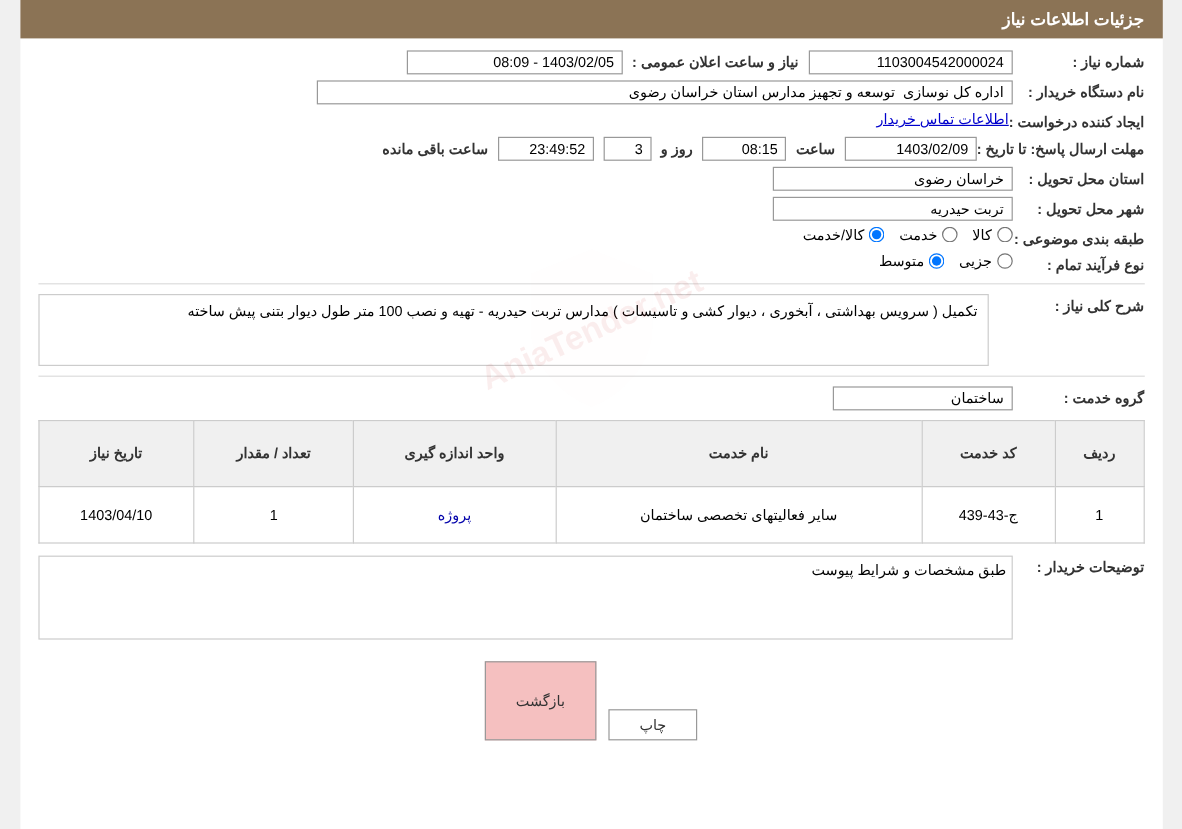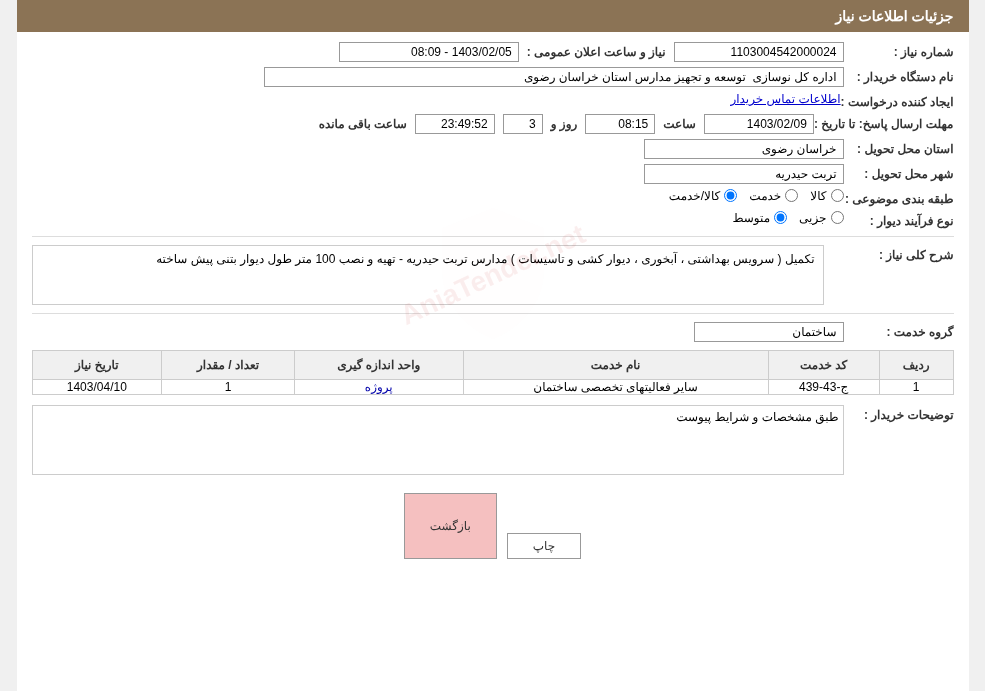--- a/index.html
+++ b/index.html
@@ -70,28 +70,28 @@
       width: 100%;
     }
     .services-table {
       width: 100%;
       border-collapse: collapse;
       margin-top: 6px;
     }
     .services-table th {
       background: #f0f0f0;
       border: 1px solid #ccc;
-      padding: 7px 8px;
+      padding: 20px 8px;
       text-align: center;
       font-weight: bold;
       color: #333;
     }
     .services-table td {
       border: 1px solid #ccc;
-      padding: 0 8px;
+      padding: 16px 8px;
       text-align: center;
     }
     .btn-row {
       display: flex;
       justify-content: center;
       gap: 10px;
       margin-top: 15px;
       margin-bottom: 15px;
     }
     .btn {
@@ -233,21 +233,21 @@
           </div>
           <div class="radio-item">
             <input type="radio" name="category" checked="" style="">
             <span>کالا/خدمت</span>
           </div>
         </div>
       </div>
     </div>
 
     <div class="full-row" style="margin-top:4px;">
-      <div class="lbl">نوع فرآیند دیوار :</div>
+      <div class="lbl">نوع فرآیند تمام :</div>
       <div class="val-area">
         <div class="radio-row">
           <div class="radio-item">
             <input type="radio" name="purchase_type" style="">
             <span>جزیی</span>
           </div>
           <div class="radio-item">
             <input type="radio" name="purchase_type" checked="" style="">
             <span>متوسط</span>
           </div>

